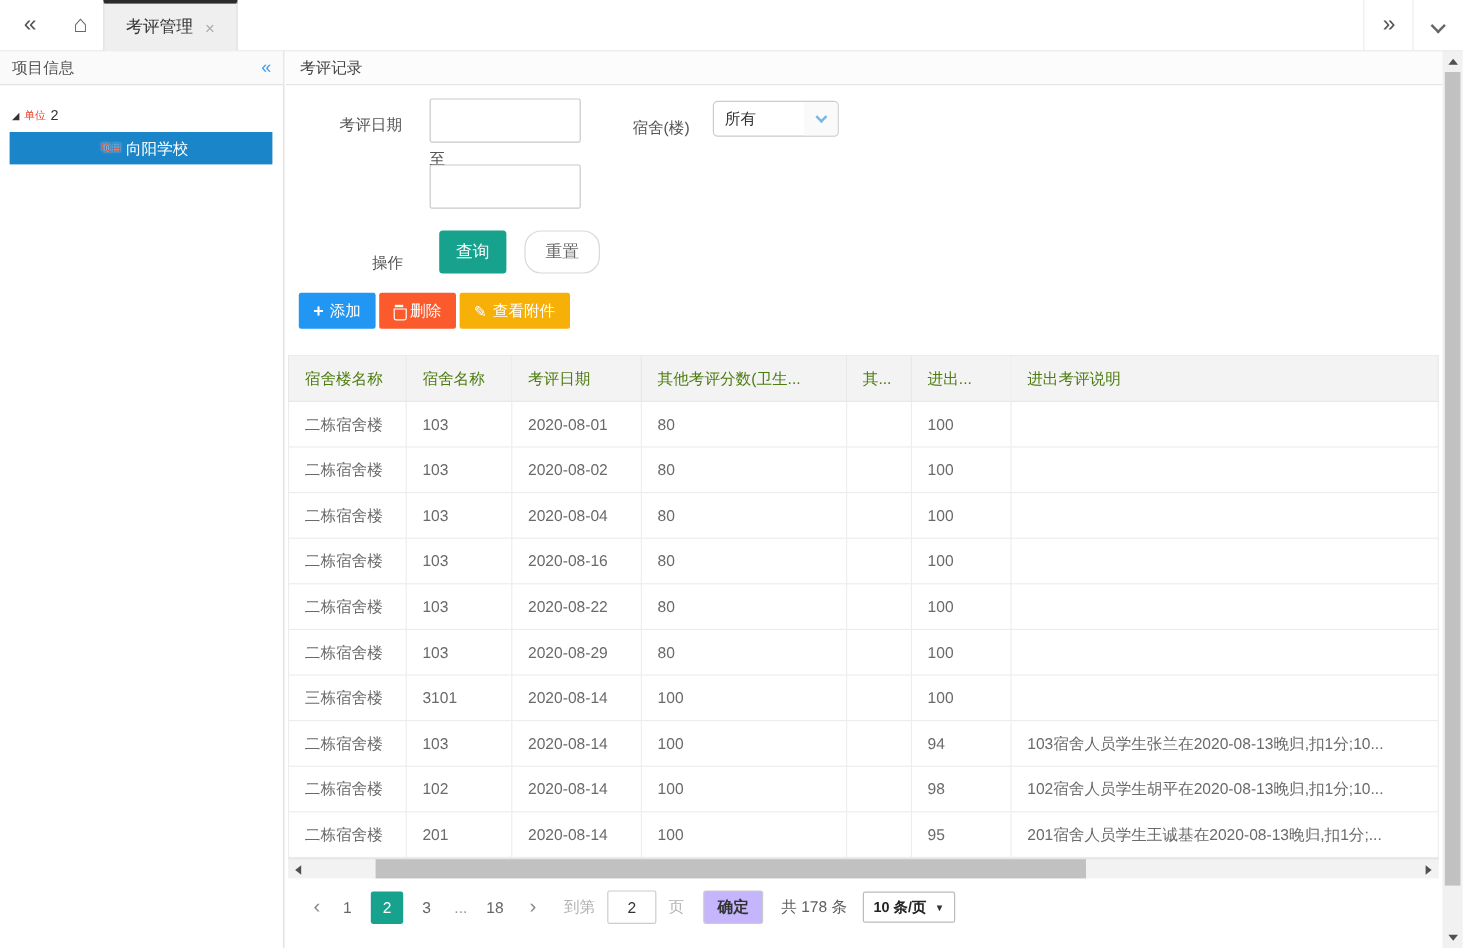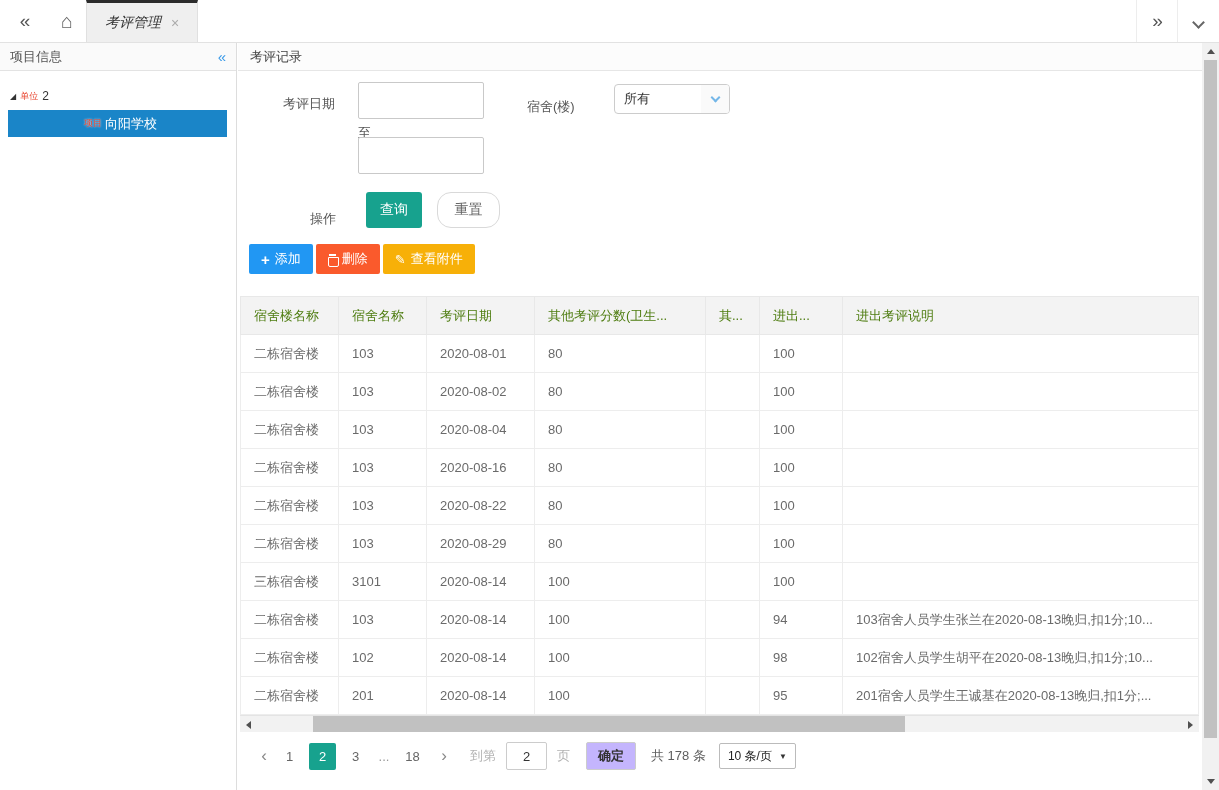--- a/index.html
+++ b/index.html
@@ -4,21 +4,21 @@
 <style>
   * { box-sizing: border-box; margin: 0; padding: 0; }
   html,body { width:1219px; height:790px; font-family:"Liberation Sans","DejaVu Sans",sans-serif; background:#fff; overflow:hidden; position:relative; }
 
   
   .tabbar { position:absolute; top:0; left:0; right:0; height:43px; background:#fff; border-bottom:1px solid #e2e2e2; }
   .tb-btn { position:absolute; top:0; height:42px; width:42px; text-align:center; line-height:42px; font-size:19px; color:#555; cursor:pointer; }
   .tb-collapse { left:4px; }
   .tb-home { left:46px; font-size:20px; color:#666; }
   .tab { position:absolute; left:86px; top:0; height:42px; width:112px; background:#efefef; border-left:1px solid #e0e0e0; border-right:1px solid #e0e0e0; border-top:3px solid #2b2b2b; display:flex; align-items:center; justify-content:center; gap:10px; cursor:pointer; }
-  .tab-label { font-size:14px; color:#333;font-style:italic; }
+  .tab-label { font-size:14px; color:#333; }
   .tab-close { font-size:14px; color:#aaa; }
   .tb-expand { right:41px; border-left:1px solid #ededed; }
   .tb-down { right:0; border-left:1px solid #ededed; }
   .chev-down { display:inline-block; width:9px; height:9px; border-right:2px solid #666; border-bottom:2px solid #666; transform:rotate(45deg); margin-top:14px; }
 
   
   .sidebar { position:absolute; top:43px; left:0; width:237px; bottom:0; background:#fff; border-right:1px solid #ddd; }
   .panel-header { height:28px; line-height:27px; background:#fafafa; border-bottom:1px solid #e3e3e3; padding:0 10px; color:#555; font-size:13px; display:flex; justify-content:space-between; align-items:center; }
   .side-collapse { color:#3a9ae8; font-size:15px; cursor:pointer; line-height:27px; }
   .tree { padding-top:18px; }
@@ -34,21 +34,21 @@
 
   
   .filter { position:relative; height:225px; }
   .flabel { position:absolute; font-size:13px; color:#555; }
   .lab-date { left:45px; top:24px; }
   .lab-to { left:120px; top:53px; }
   .lab-dorm { left:289px; top:27px; }
   .lab-op { left:72px; top:139px; }
   .txt-input { position:absolute; left:120px; width:126px; height:37px; border:1px solid #c9c9c9; border-radius:2px; padding:0 8px; font-size:13px; color:#333; outline:none; }
   .inp-from { top:11px; } .inp-to { top:66px; }
-  .select { position:absolute; left:356px; top:13px; width:116px; height:30px; border:1px solid #ccc; border-radius:4px; display:flex; align-items:center; cursor:pointer; background:#fff; overflow:hidden;margin-left:20px; }
+  .select { position:absolute; left:356px; top:13px; width:105px; height:30px; border:1px solid #ccc; border-radius:4px; display:flex; align-items:center; cursor:pointer; background:#fff; overflow:hidden; }
   .sel-text { flex:1; padding-left:9px; font-size:13px; color:#333; }
   .sel-arrow-box { width:28px; height:100%; display:flex; align-items:center; justify-content:center; background:#fafafa; }
   .chev-blue { width:7px; height:7px; border-right:2px solid #74b7e8; border-bottom:2px solid #74b7e8; transform:rotate(45deg); margin-top:-3px; }
   .btn-search { position:absolute; left:128px; top:121px; width:56px; height:36px; background:#17a28e; border:none; border-radius:3px; color:#fff; font-size:14px; cursor:pointer; font-family:inherit; }
   .btn-reset { position:absolute; left:199px; top:121px; width:63px; height:36px; background:#fff; border:1px solid #d9d9d9; border-radius:14px; color:#666; font-size:14px; cursor:pointer; font-family:inherit; }
   .toolbar { position:absolute; left:11px; top:173px; display:flex; gap:3px; }
   .tbtn { height:30px; border:none; border-radius:2px; color:#fff; font-size:13px; padding:0 12px; display:flex; align-items:center; gap:5px; cursor:pointer; font-family:inherit; }
   .tbtn-add { background:#2197f3; }
   .tbtn-del { background:#fa5a2c; }
   .tbtn-att { background:#f7b008; }
@@ -84,21 +84,21 @@
   .pager { display:flex; align-items:center; margin:10px 0 0 14px; font-size:13px; }
   .pg-arrow { color:#888; font-size:17px; width:24px; text-align:center; cursor:pointer; }
   .pg-num { min-width:27px; height:27px; line-height:27px; text-align:center; color:#666; margin-right:6px; cursor:pointer; border-radius:2px; }
   .pg-num.active { background:#17a28e; color:#fff; }
   .pg-ellipsis { color:#999; margin-right:6px; min-width:18px; text-align:center; }
   .pg-dim { color:#b3b3b3; }
   .goto-label { margin-left:14px; }
   .goto-input { width:41px; height:28px; border:1px solid #ccc; border-radius:2px; text-align:center; font-size:13px; color:#333; margin:0 10px; outline:none; }
   .btn-confirm { margin-left:16px; height:28px; padding:0 11px; background:#c4b5fd; border:1px solid #ccc; border-radius:2px; font-weight:bold; color:#333; font-size:13px; cursor:pointer; font-family:inherit; }
   .pg-total { margin-left:15px; color:#5f5f5f; }
-  .pg-size { margin-left:13px; height:26px; border:1px solid #bbb; border-radius:2px; display:flex; align-items:center; gap:7px; padding:0 8px; font-size:12px; color:#222; cursor:pointer; background:#fff; }
+  .pg-size { margin-left:13px; height:26px; border:1px solid #bbb; border-radius:2px; display:flex; align-items:center; gap:7px; padding:0 8px; font-size:12px; color:#222; cursor:pointer; background:#fff;font-weight:bold; }
   .pg-size-caret { font-size:8px; color:#333; }
 </style>
 </head>
 <body>
 
 <div class="tabbar">
   <div class="tb-btn tb-collapse">«</div>
   <div class="tb-btn tb-home">⌂</div>
   <div class="tab">
     <span class="tab-label">考评管理</span>

